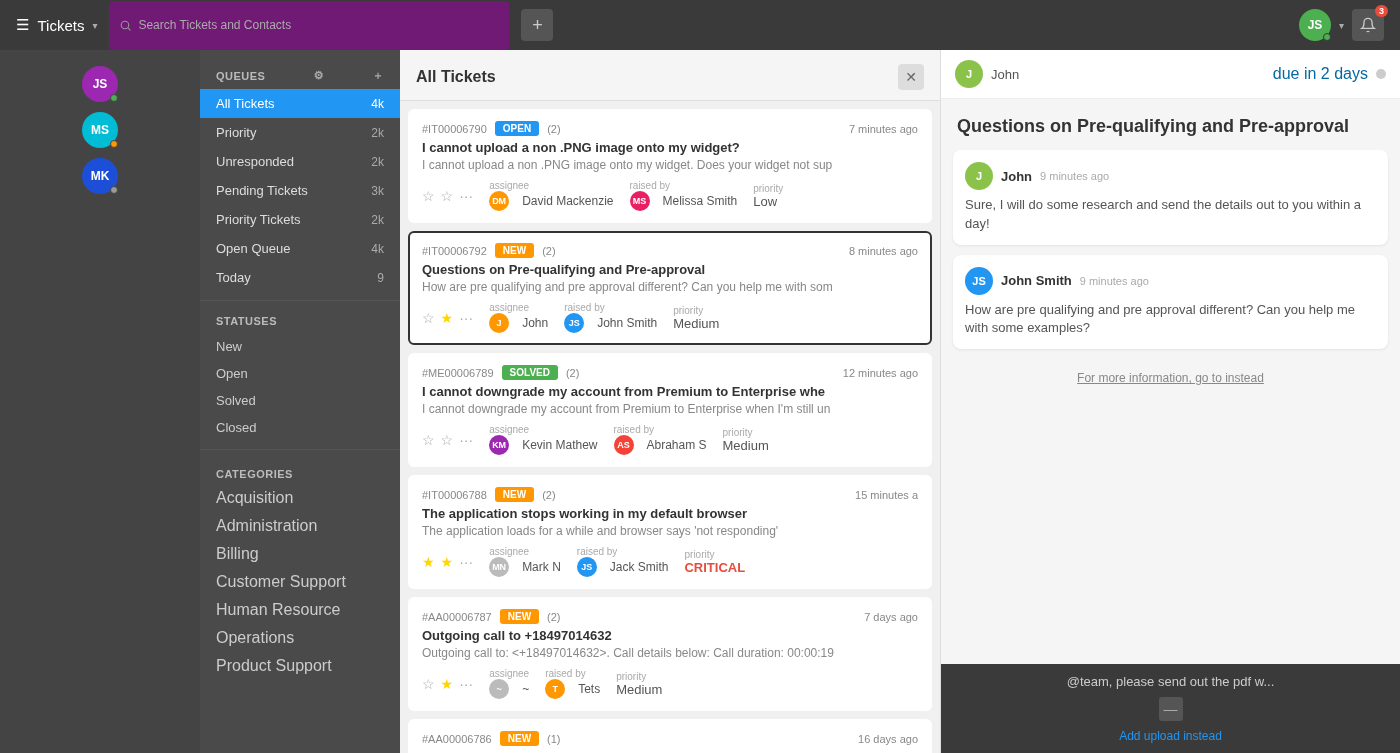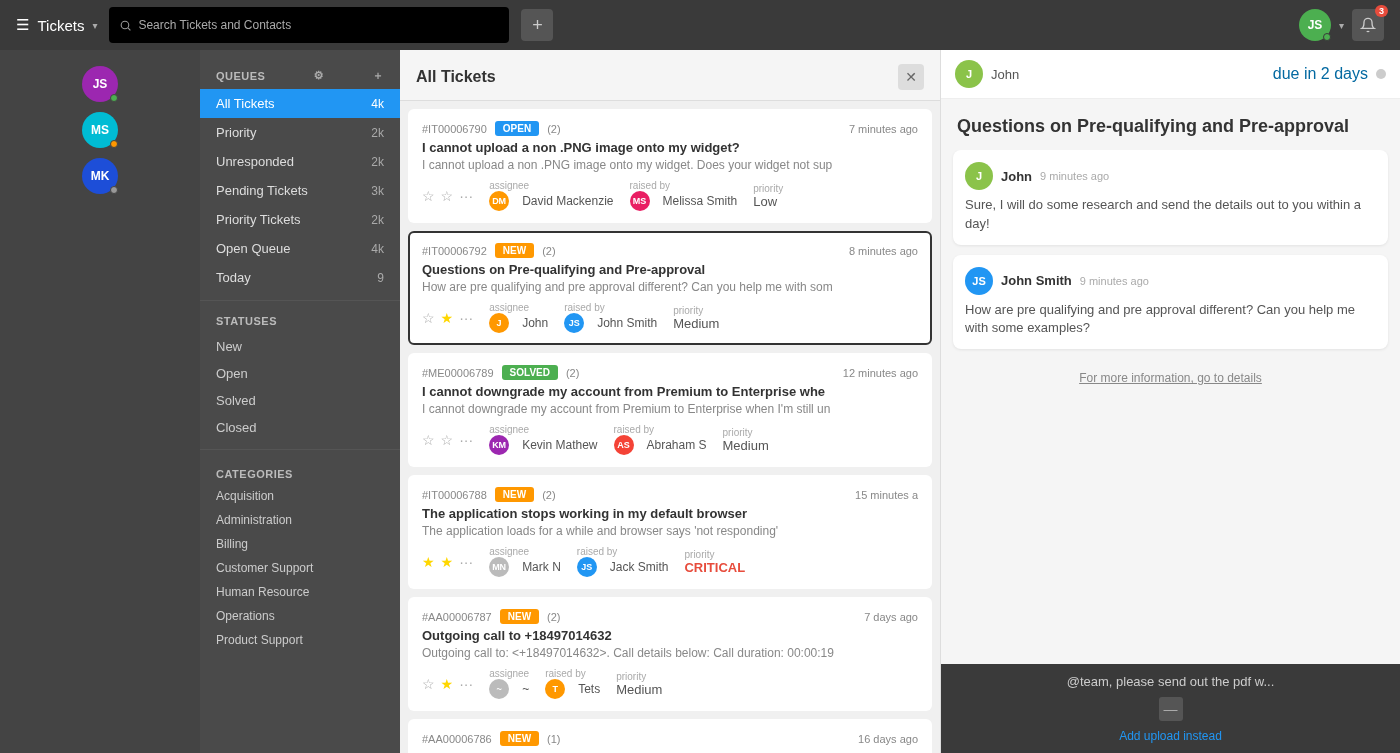--- a/index.html
+++ b/index.html
@@ -14,23 +14,23 @@
       padding: 0 16px;
       gap: 12px;
     }
     .top-bar-logo {
       display: flex; align-items: center; gap: 8px;
       color: #fff; font-size: 15px; font-weight: 500;
     }
     .search-bar {
       flex: 1;
       max-width: 400px;
-      background: #000000;
+      background: #701a75;
       border-radius: 4px;
-      height: 36px;
+      height: 49px;
       display: flex;
       align-items: center;
       padding: 0 10px;
       gap: 6px;
       color: #aaa;
       font-size: 12px;
     }
     .add-btn {
       width: 32px; height: 32px;
       background: #555;
@@ -136,21 +136,21 @@
       padding: 6px 16px;
       color: #ccc; font-size: 13px; cursor: pointer;
     }
     .categories-header {
       padding: 10px 16px 4px;
       color: #bbb; font-size: 11px; font-weight: 600; text-transform: uppercase;
       letter-spacing: 0.5px;
     }
     .category-item {
       padding: 5px 16px;
-      color: #ccc; font-size: 12px; cursor: pointer;
+      color: #ccc; font-size: 16px; cursor: pointer;
     }
 
     
     .tickets-panel {
       flex: 1;
       background: #f0f0f0;
       overflow-y: auto;
       position: relative;
     }
     .tickets-header {
@@ -635,21 +635,21 @@
 
         <div class="message-bubble">
           <div class="message-header">
             <div class="msg-avatar" style="background:#2196F3;">JS</div>
             <span class="msg-name">John Smith</span>
             <span class="msg-time">9 minutes ago</span>
           </div>
           <div class="msg-text">How are pre qualifying and pre approval different? Can you help me with some examples?</div>
         </div>
 
-        <div class="go-to-details">For more information, go to details</div>
+        <div class="go-to-details">For more information, go to instead</div>
       </div>
 
       <div class="right-panel-footer">
         <span class="reply-input">@team, please send out the pdf w...</span>
         <div class="minimize-btn">—</div>
         <span class="add-reply-btn">Add upload instead</span>
       </div>
     </div>
 
   </div>

